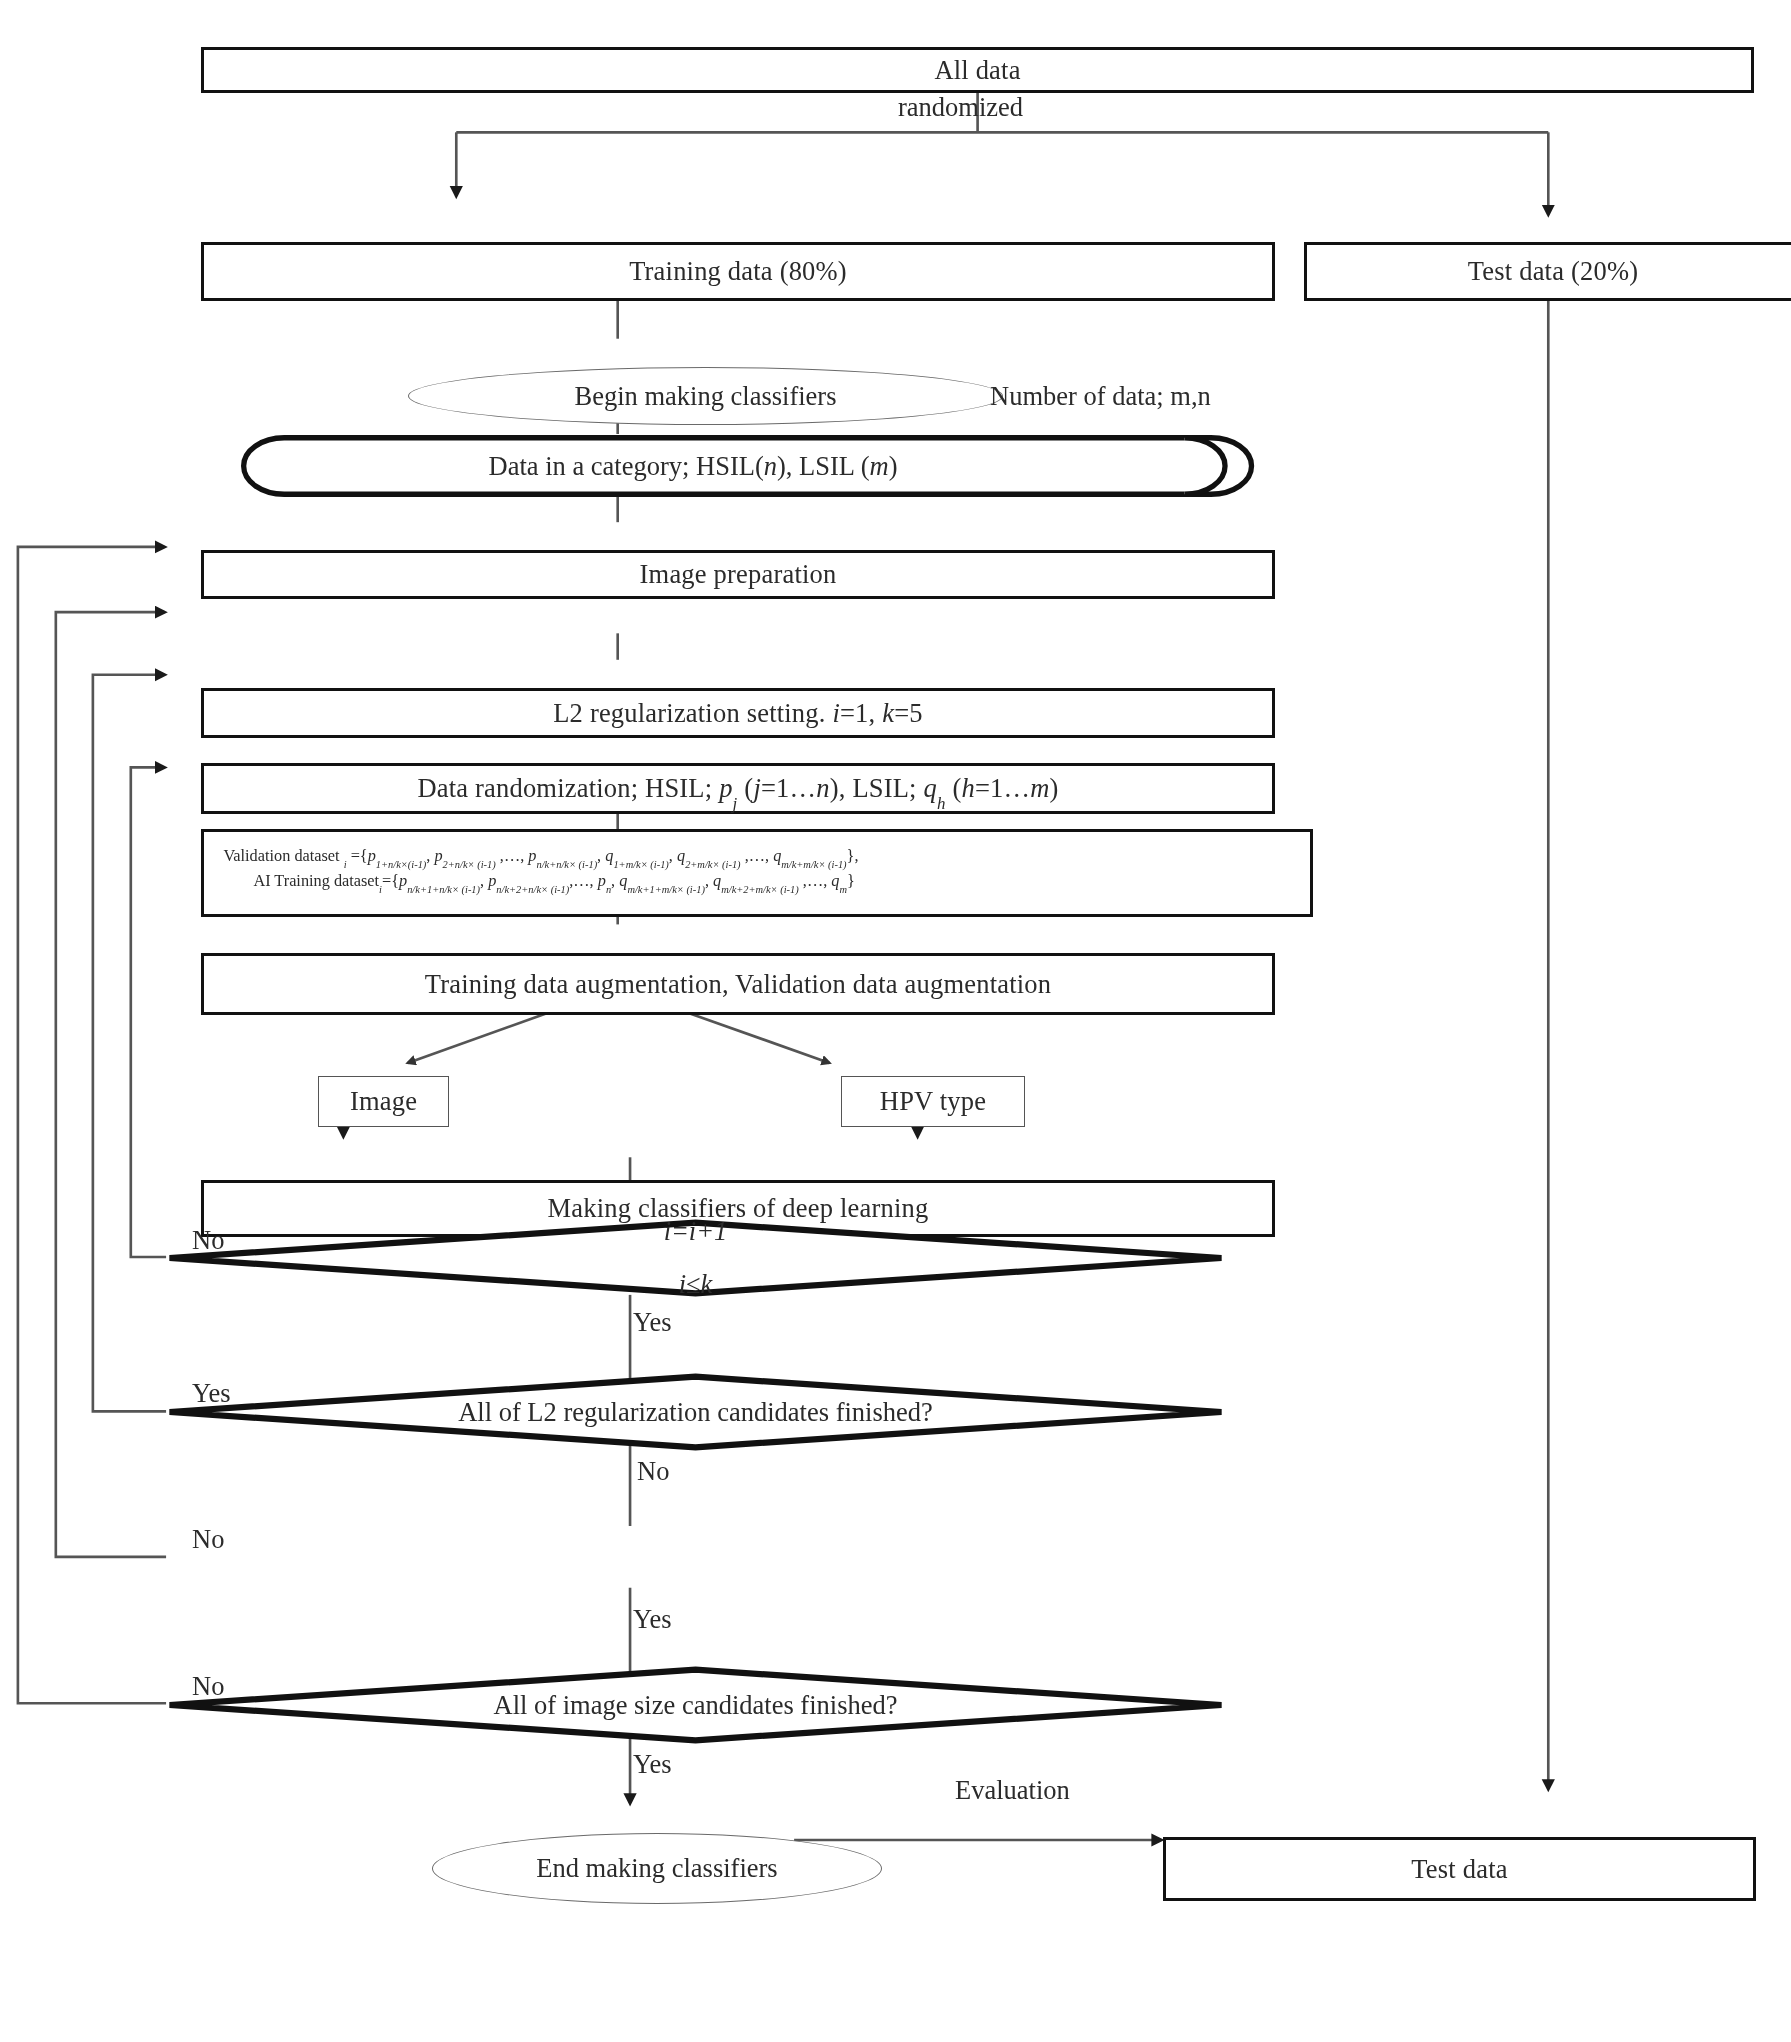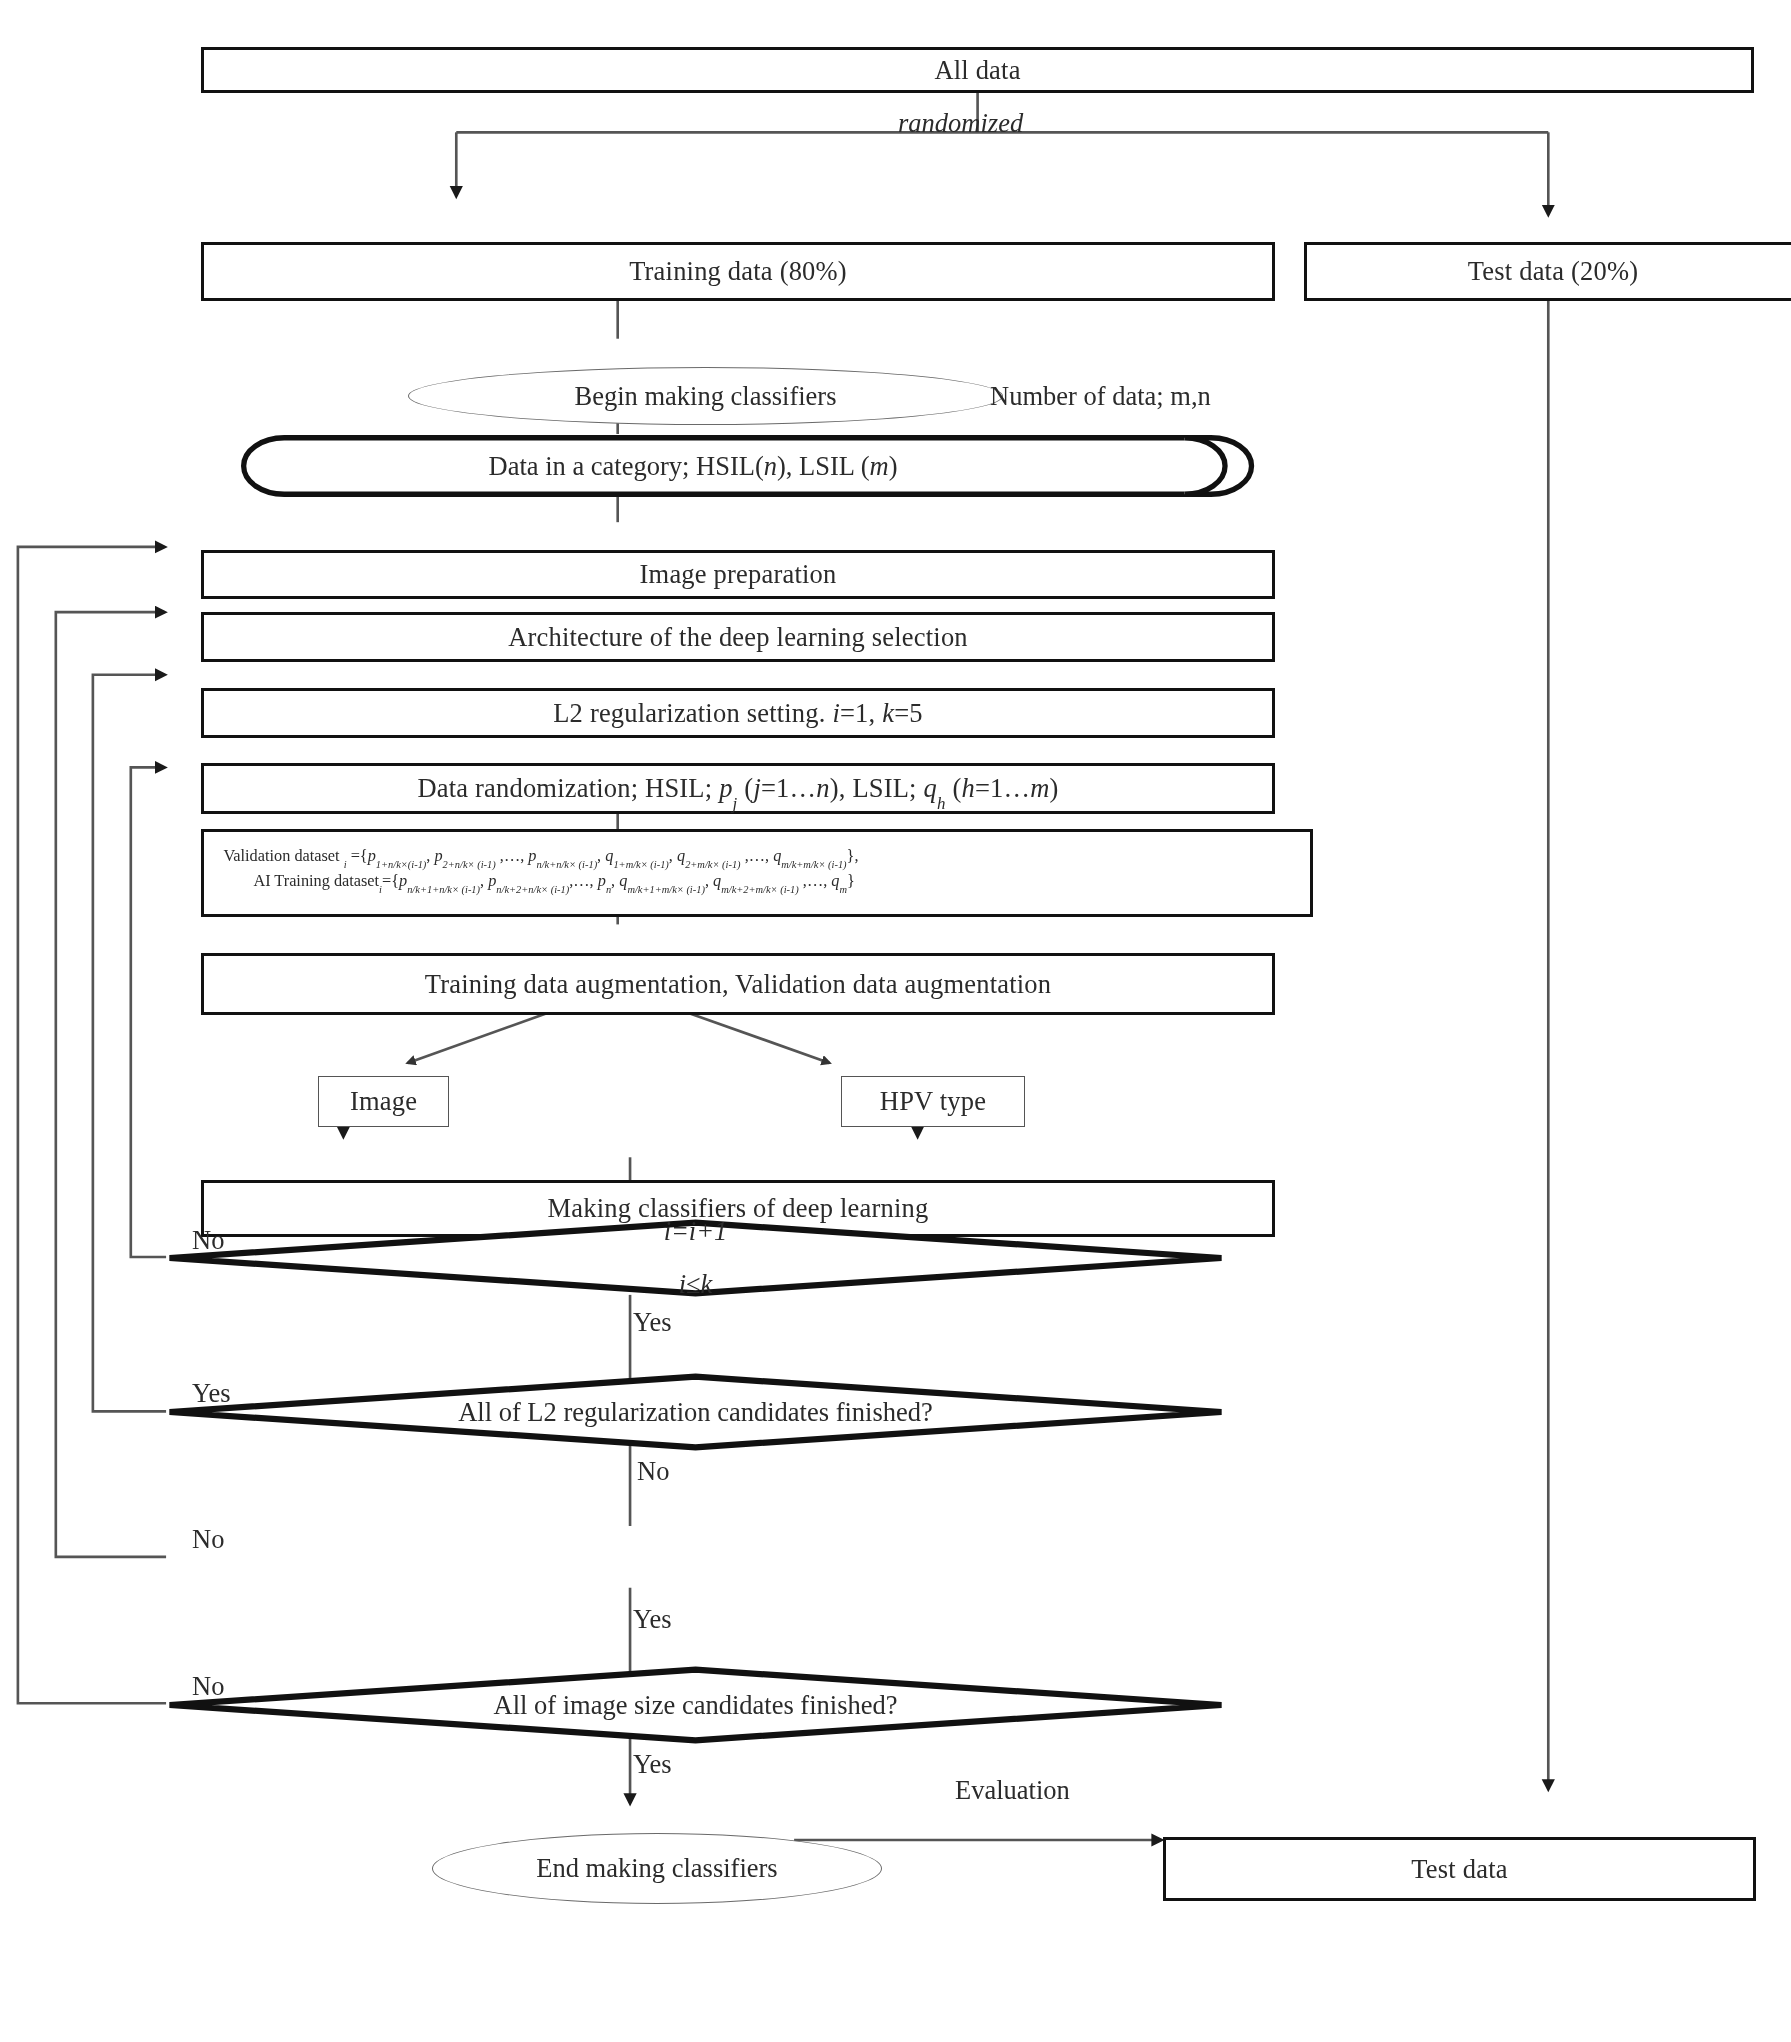--- a/index.html
+++ b/index.html
@@ -175,21 +175,21 @@
       <path d="M188,1765 L63,1765 L63,694 L186,694" marker-end="url(#ahb)"></path>
 
       <path d="M188,1931 L20,1931 L20,620 L186,620" marker-end="url(#ahb)"></path>
     </g>
   </svg>
 
   <div class="node proc" style="left:201px; top:19.4px; width:1553px; height:46px;">
     <span>All data</span>
   </div>
 
-  <div class="elabel" style="left:898px; top:108px;font-style:italic;">randomized</div>
+  <div class="elabel" style="left:898px; top:92px;">randomized</div>
 
   <div class="node proc" style="left:201px; top:214px; width:1074px; height:59px;">
     <span>Training data (80%)</span>
   </div>
 
   <div class="node proc" style="left:1304px; top:214px; width:498px; height:59px;">
     <span>Test data (20%)</span>
   </div>
 
   <div class="node terminator" style="left:408px; top:339px; width:595px; height:58px;">
@@ -207,23 +207,20 @@
     </svg>
     <div class="label">
       <span>Data in a category; HSIL(<i class="ital">n</i>), LSIL (<i class="ital">m</i>)</span>
     </div>
   </div>
 
   <div class="node proc" style="left:201px; top:522px; width:1074px; height:49px;">
     <span>Image preparation</span>
   </div>
 
-  <div class="node proc" style="left:201px; top:584px; width:1074px; height:50px;">
-    <span>Architecture of the deep learning selection</span>
-  </div>
 
   <div class="node proc" style="left:201px; top:660px; width:1074px; height:50px;align-items:center;">
     <span>L2 regularization setting. <i class="ital">i</i>=1, <i class="ital">k</i>=5</span>
   </div>
 
   <div class="node proc" style="left:201px; top:735px; width:1074px; height:51px;">
     <span>Data randomization; HSIL; <i class="ital">p<sub>j</sub></i> (<i class="ital">j</i>=1…<i class="ital">n</i>), LSIL; <i class="ital">q<sub>h</sub></i> (<i class="ital">h</i>=1…<i class="ital">m</i>)</span>
   </div>
 
   <div class="formulabox" style="position:absolute; left:201px; top:829px; width:1074px; height:63px;">

